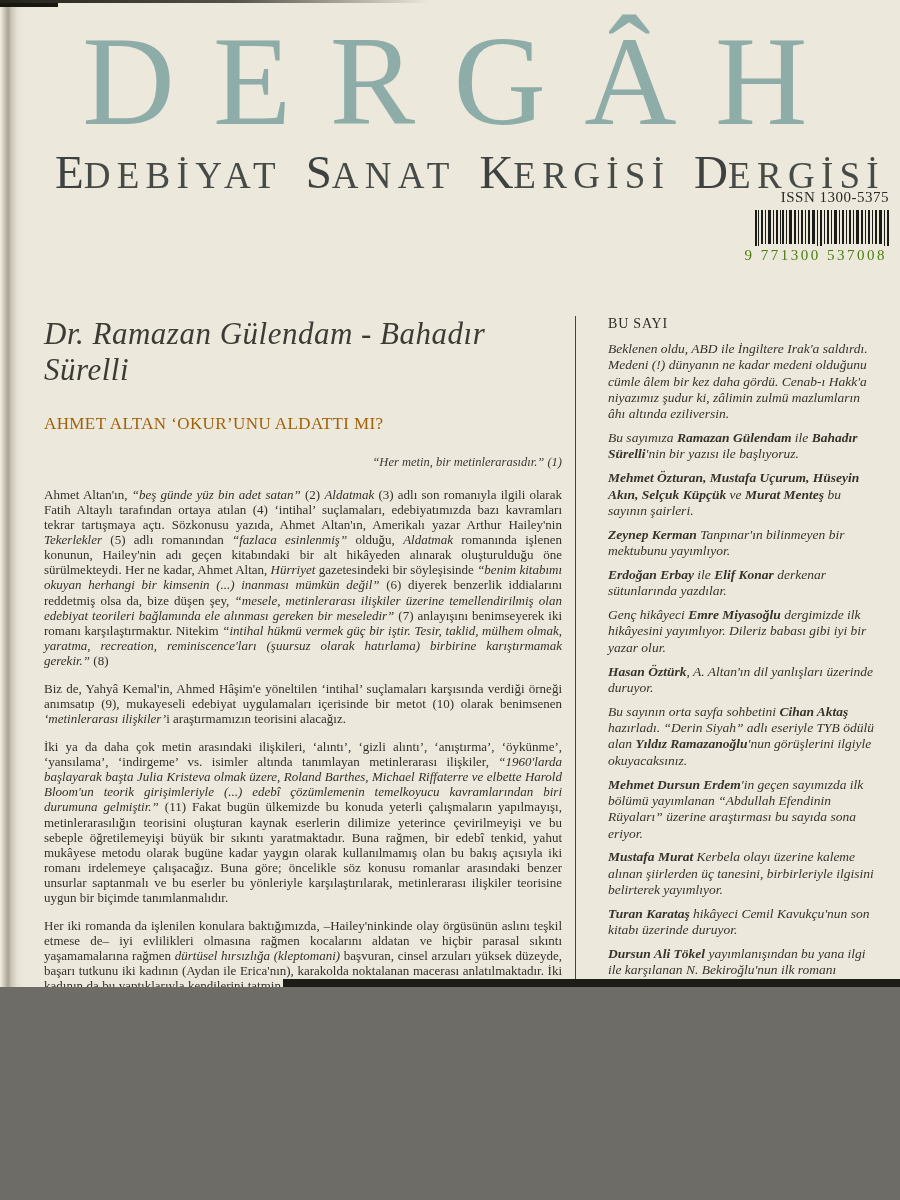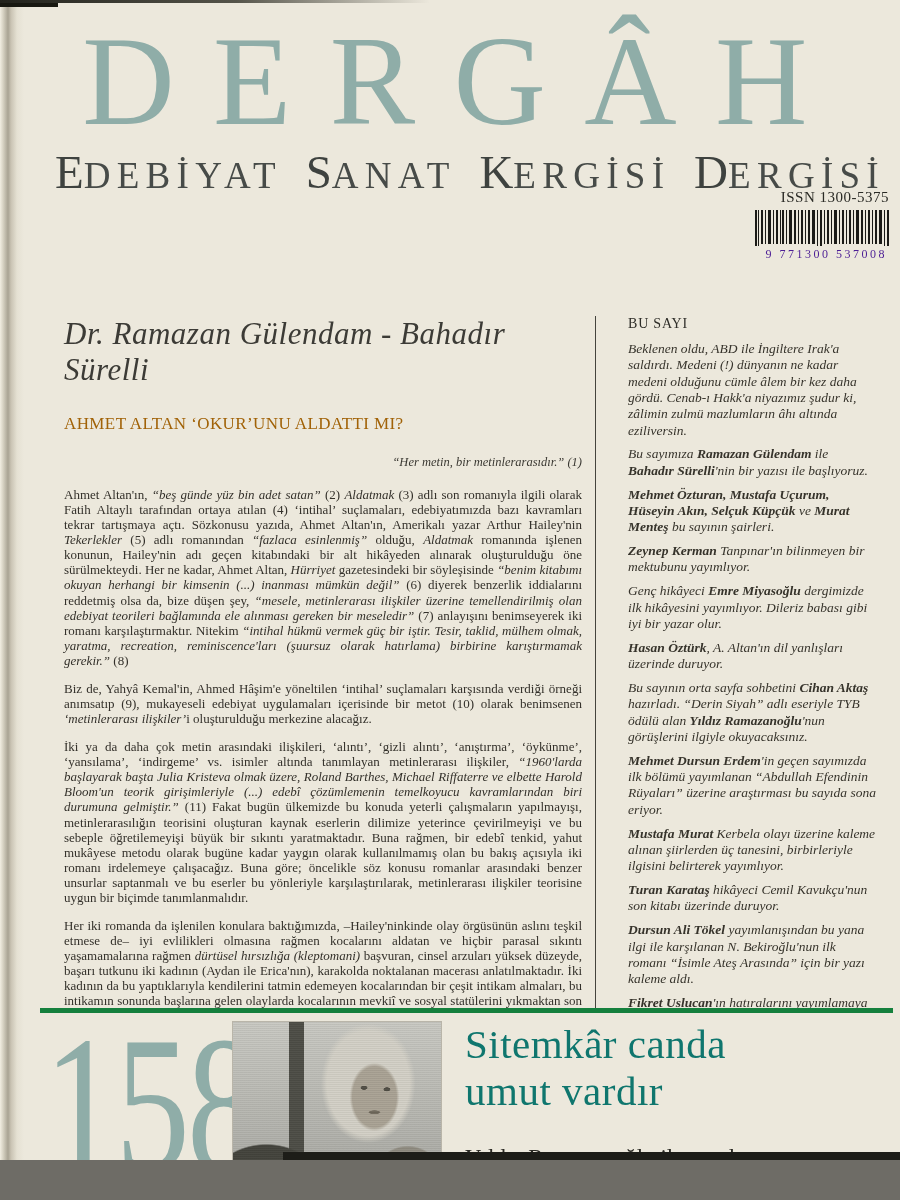--- a/index.html
+++ b/index.html
@@ -1,18 +1,18 @@
 <!DOCTYPE html>
 <html lang="tr"><head>
 <meta charset="utf-8">
 <style>
   * { margin:0; padding:0; box-sizing:border-box; }
   html,body { background:#6e6c66; }
   .page {
-    position:relative; width:900px; height:1160px; margin:0 auto;
+    position:relative; width:900px; height:987px; margin:0 auto;
     background:#ece8dc;
     overflow:hidden;
     font-family:"Liberation Serif","DejaVu Serif",serif;
   }
   
   .edge-left{
     position:absolute; left:0; top:0; bottom:0; width:24px; z-index:5;
     background:linear-gradient(90deg,#f2eee2 0,#d8d3c4 3px,#a9a393 8px,#c9c3b3 11px,#e5e1d3 17px,rgba(236,232,220,0) 24px);
     pointer-events:none;
   }
@@ -30,24 +30,24 @@
     display:flex; justify-content:space-between; align-items:baseline;
     margin:2px 14px 0 55px; width:830px; color:#474b48;
   }
   .sub-seg{ display:flex; align-items:baseline; }
   .sub-initial{ font-size:47px; line-height:1; color:#3e423f; }
   .sub-rest{ font-size:37px; line-height:1; letter-spacing:0.17em; }
 
   .issn-block{ position:absolute; top:189px; right:9px; text-align:center; width:150px; }
   .issn{ font-size:15px; letter-spacing:0.5px; color:#2a2a25; text-align:right; padding-right:2px; }
   .barcode{ margin-top:4px; display:block; margin-left:auto; }
-  .barcode-digits{ font-size:12px; color:#4c1d95; letter-spacing:2.5px; margin-top:1px; text-align:right; padding-right:4px; }
-
-  
-  .content{ position:absolute; top:316px; left:64px; right:10px; display:flex; }
+  .barcode-digits{ font-size:15px; color:#4d7c0f; letter-spacing:2.5px; margin-top:1px; text-align:right; padding-right:4px; }
+
+  
+  .content{ position:absolute; top:316px; left:44px; right:10px; display:flex; }
   .article{ width:518px; flex:none; color:#33302a; }
   .authors{ font-style:italic; font-weight:400; font-size:31px; color:#3c3b36; letter-spacing:0.5px; }
   .headline{ font-weight:400; font-size:17px; letter-spacing:0.4px; margin-top:26px; color:#a16207; }
   .epigraph{ font-style:italic; font-size:12.5px; text-align:right; margin-top:21px; color:#3a3832; }
   .body-copy{ margin-top:17px; }
   .body-copy p{ font-size:13px; line-height:1.16; text-align:justify; margin-bottom:13px; }
   .continuation{ font-style:italic; font-size:11.5px; text-align:right; color:#3a3832; margin-top:0; }
 
   .sidebar{ flex:1; margin-left:13px; border-left:1px solid #45443d; padding-left:32px; padding-right:14px; color:#36332b; }
   .sidebar-title{ font-weight:400; font-size:14px; letter-spacing:0.8px; color:#2e2d28; margin-bottom:9px; }
@@ -162,33 +162,34 @@
     <div class="barcode-digits">9 771300 537008</div>
   </div>
 
   <main class="content">
     <article class="article">
       <h2 class="authors">Dr. Ramazan Gülendam - Bahadır Sürelli</h2>
       <h3 class="headline">AHMET ALTAN ‘OKUR’UNU ALDATTI MI?</h3>
       <div class="epigraph">“Her metin, bir metinlerarasıdır.” (1)</div>
       <div class="body-copy">
         <p><span>Ahmet Altan'ın, </span><span class="i">“beş günde yüz bin adet satan”</span><span> (2) </span><span class="i">Aldatmak</span><span> (3) adlı son romanıyla ilgili olarak Fatih Altaylı tarafından ortaya atılan (4) ‘intihal’ suçlamaları, edebiyatımızda bazı kavramları tekrar tartışmaya açtı. Sözkonusu yazıda, Ahmet Altan'ın, Amerikalı yazar Arthur Hailey'nin </span><span class="i">Tekerlekler</span><span> (5) adlı romanından </span><span class="i">“fazlaca esinlenmiş”</span><span> olduğu, </span><span class="i">Aldatmak</span><span> romanında işlenen konunun, Hailey'nin adı geçen kitabındaki bir alt hikâyeden alınarak oluşturulduğu öne sürülmekteydi. Her ne kadar, Ahmet Altan, </span><span class="i">Hürriyet</span><span> gazetesindeki bir söyleşisinde </span><span class="i">“benim kitabımı okuyan herhangi bir kimsenin (...) inanması mümkün değil”</span><span> (6) diyerek benzerlik iddialarını reddetmiş olsa da, bize düşen şey, </span><span class="i">“mesele, metinlerarası ilişkiler üzerine temellendirilmiş olan edebiyat teorileri bağlamında ele alınması gereken bir meseledir”</span><span> (7) anlayışını benimseyerek iki romanı karşılaştırmaktır. Nitekim </span><span class="i">“intihal hükmü vermek güç bir iştir. Tesir, taklid, mülhem olmak, yaratma, recreation, reminiscence'ları (şuursuz olarak hatırlama) birbirine karıştırmamak gerekir.”</span><span> (8)</span></p>
-        <p><span>Biz de, Yahyâ Kemal'in, Ahmed Hâşim'e yöneltilen ‘intihal’ suçlamaları karşısında verdiği örneği anımsatıp (9), mukayeseli edebiyat uygulamaları içerisinde bir metot (10) olarak benimsenen </span><span class="i">‘metinlerarası ilişkiler’</span><span>i oluşturulduğu merkezine alacağız.</span></p>
+        <p><span>Biz de, Yahyâ Kemal'in, Ahmed Hâşim'e yöneltilen ‘intihal’ suçlamaları karşısında verdiği örneği anımsatıp (9), mukayeseli edebiyat uygulamaları içerisinde bir metot (10) olarak benimsenen </span><span class="i">‘metinlerarası ilişkiler’</span><span>i araştırmamızın teorisini alacağız.</span></p>
         <p><span>İki ya da daha çok metin arasındaki ilişkileri, ‘alıntı’, ‘gizli alıntı’, ‘anıştırma’, ‘öykünme’, ‘yansılama’, ‘indirgeme’ vs. isimler altında tanımlayan metinlerarası ilişkiler, </span><span class="i">“1960'larda başlayarak başta Julia Kristeva olmak üzere, Roland Barthes, Michael Riffaterre ve elbette Harold Bloom'un teorik girişimleriyle (...) edebî çözümlemenin temelkoyucu kavramlarından biri durumuna gelmiştir.”</span><span> (11) Fakat bugün ülkemizde bu konuda yeterli çalışmaların yapılmayışı, metinlerarasılığın teorisini oluşturan kaynak eserlerin dilimize yeterince çevirilmeyişi ve bu sebeple öğretilemeyişi büyük bir sıkıntı yaratmaktadır. Buna rağmen, bir edebî tenkid, yahut mukâyese metodu olarak bugüne kadar yaygın olarak kullanılmamış olan bu bakış açısıyla iki romanı irdelemeye çalışacağız. Buna göre; öncelikle söz konusu romanlar arasındaki benzer unsurlar saptanmalı ve bu eserler bu yönleriyle karşılaştırılarak, metinlerarası ilişkiler teorisine uygun bir biçimde tanımlanmalıdır.</span></p>
         <p><span>Her iki romanda da işlenilen konulara baktığımızda, –Hailey'ninkinde olay örgüsünün aslını teşkil etmese de– iyi evlilikleri olmasına rağmen kocalarını aldatan ve hiçbir parasal sıkıntı yaşamamalarına rağmen </span><span class="i">dürtüsel hırsızlığa (kleptomani)</span><span> başvuran, cinsel arzuları yüksek düzeyde, başarı tutkunu iki kadının (Aydan ile Erica'nın), karakolda noktalanan macerası anlatılmaktadır. İki kadının da bu yaptıklarıyla kendilerini tatmin edemeyen kocalarından bir çeşit intikam almaları, bu intikamın sonunda başlarına gelen olaylarda kocalarının mevkiî ve sosyal statülerini yıkmaktan son anda kurtulmaları, </span><span class="i">Aldatmak</span><span> ve </span><span class="i">Tekerlekler</span><span> romanlarındaki olay örgüleri içerisindeki ziyâde benzerlikler ola-</span></p>
       </div>
       <div class="continuation">(Devamı 7. sayfada)</div>
     </article>
 
     <aside class="sidebar">
       <h4 class="sidebar-title">BU SAYI</h4>
       <p><span>Beklenen oldu, ABD ile İngiltere Irak'a saldırdı. Medeni (!) dünyanın ne kadar medeni olduğunu cümle âlem bir kez daha gördü. Cenab-ı Hakk'a niyazımız şudur ki, zâlimin zulmü mazlumların âhı altında eziliversin.</span></p>
       <p><span>Bu sayımıza </span><span class="b">Ramazan Gülendam</span><span> ile </span><span class="b">Bahadır Sürelli</span><span>'nin bir yazısı ile başlıyoruz.</span></p>
       <p><span class="b">Mehmet Özturan, Mustafa Uçurum, Hüseyin Akın, Selçuk Küpçük</span><span> ve </span><span class="b">Murat Menteş</span><span> bu sayının şairleri.</span></p>
       <p><span class="b">Zeynep Kerman</span><span> Tanpınar'ın bilinmeyen bir mektubunu yayımlıyor.</span></p>
+      <p><span class="b">Erdoğan Erbay</span><span> ile </span><span class="b">Elif Konar</span><span> derkenar sütunlarında yazdılar.</span></p>
       <p><span>Genç hikâyeci </span><span class="b">Emre Miyasoğlu</span><span> dergimizde ilk hikâyesini yayımlıyor. Dileriz babası gibi iyi bir yazar olur.</span></p>
       <p><span class="b">Hasan Öztürk</span><span>, A. Altan'ın dil yanlışları üzerinde duruyor.</span></p>
       <p><span>Bu sayının orta sayfa sohbetini </span><span class="b">Cihan Aktaş</span><span> hazırladı. “Derin Siyah” adlı eseriyle TYB ödülü alan </span><span class="b">Yıldız Ramazanoğlu</span><span>'nun görüşlerini ilgiyle okuyacaksınız.</span></p>
       <p><span class="b">Mehmet Dursun Erdem</span><span>'in geçen sayımızda ilk bölümü yayımlanan “Abdullah Efendinin Rüyaları” üzerine araştırması bu sayıda sona eriyor.</span></p>
       <p><span class="b">Mustafa Murat</span><span> Kerbela olayı üzerine kaleme alınan şiirlerden üç tanesini, birbirleriyle ilgisini belirterek yayımlıyor.</span></p>
       <p><span class="b">Turan Karataş</span><span> hikâyeci Cemil Kavukçu'nun son kitabı üzerinde duruyor.</span></p>
       <p><span class="b">Dursun Ali Tökel</span><span> yayımlanışından bu yana ilgi ile karşılanan N. Bekiroğlu'nun ilk romanı “İsimle Ateş Arasında” için bir yazı kaleme aldı.</span></p>
       <p><span class="b">Fikret Uslucan</span><span>'ın hatıralarını yayımlamaya devam ediyoruz.</span></p>
     </aside>
   </main>

